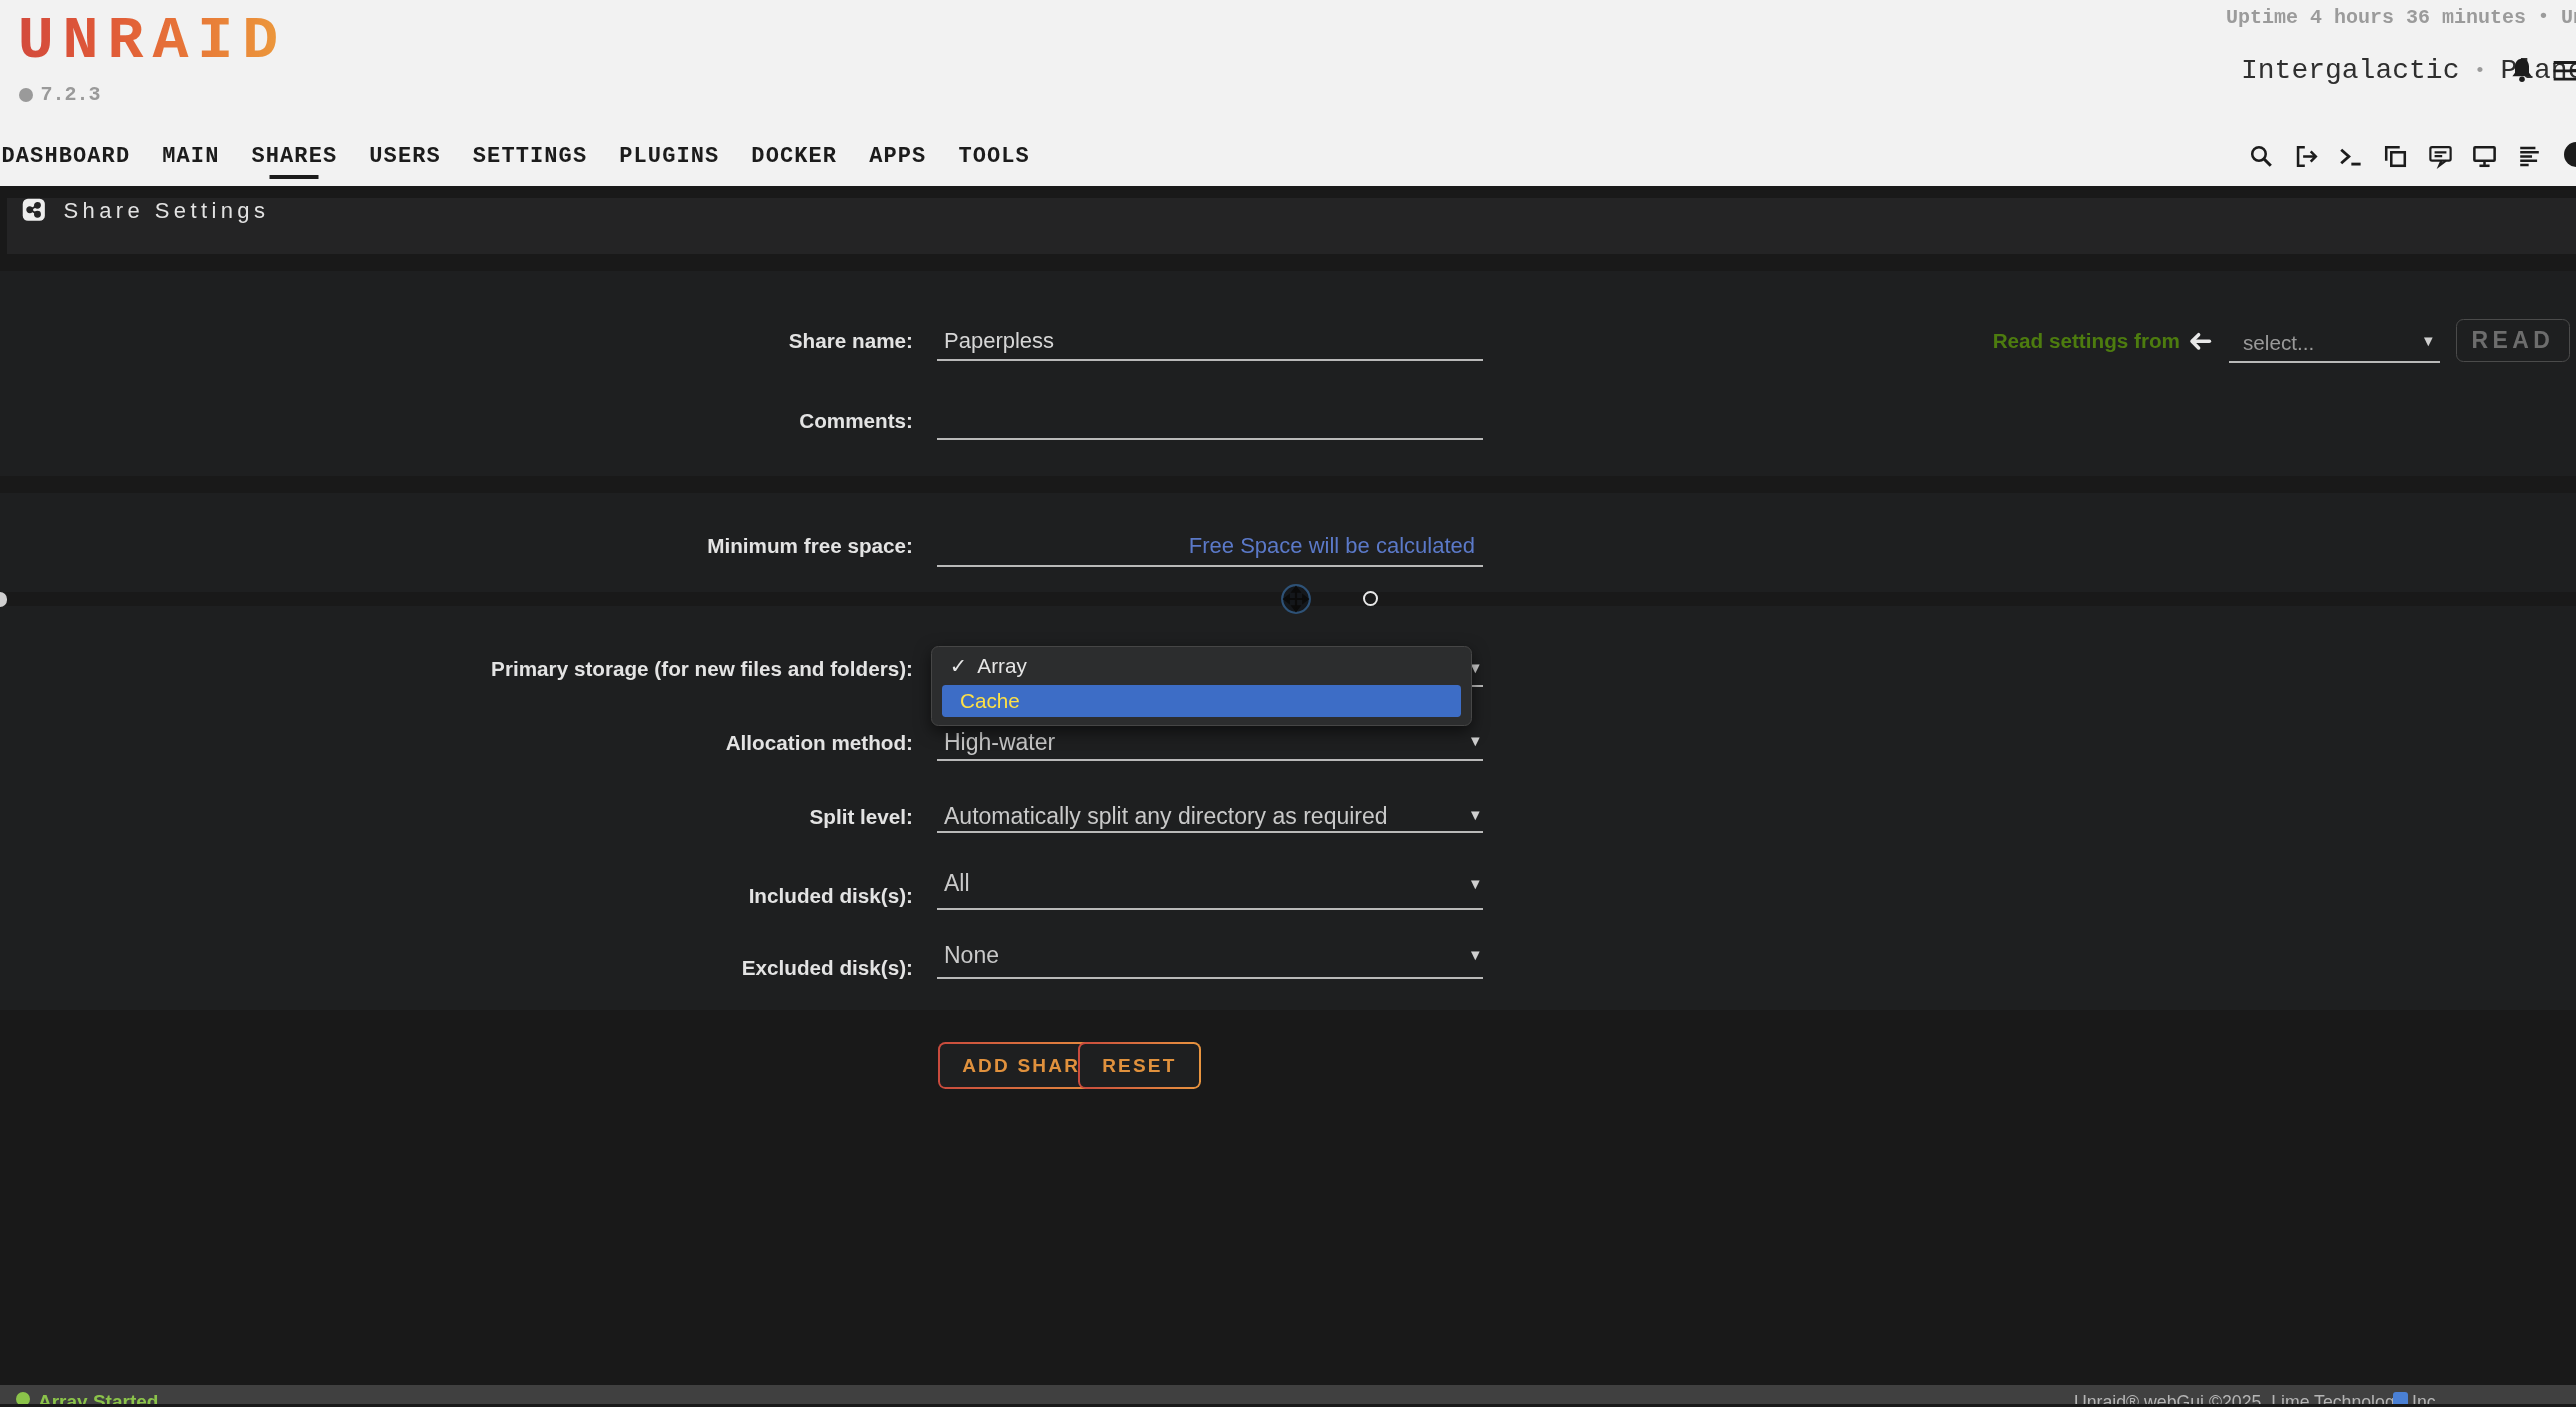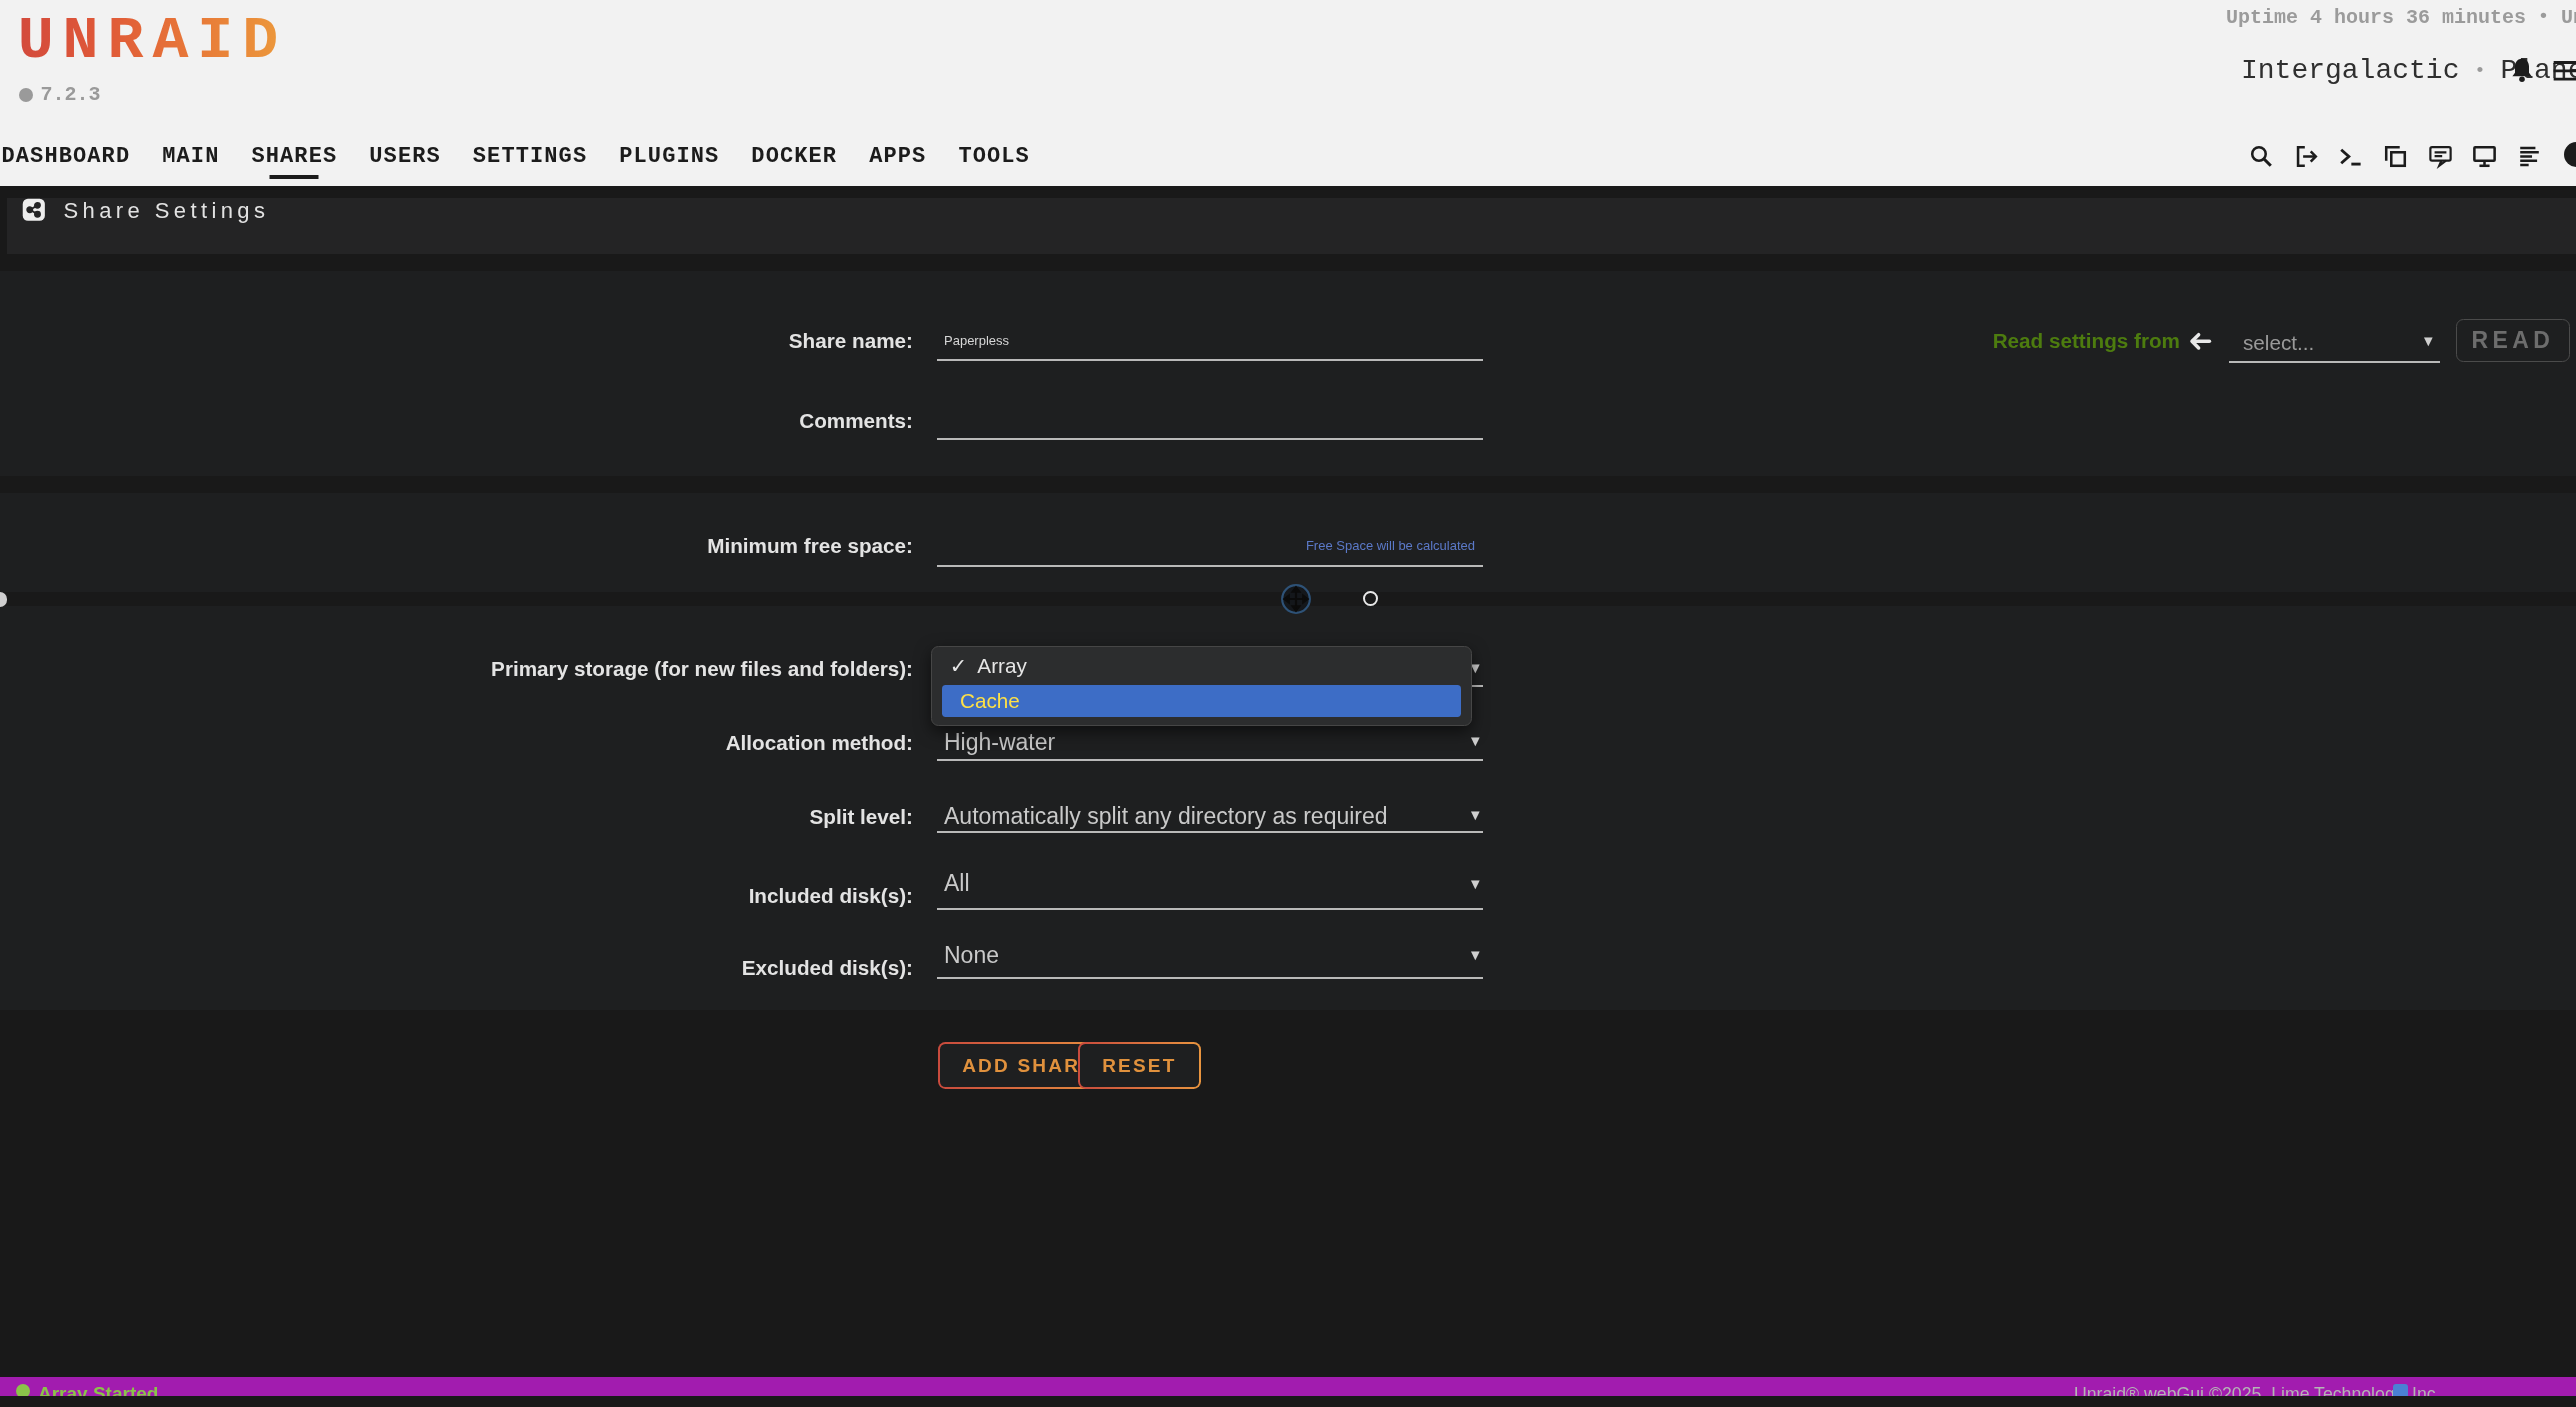--- a/index.html
+++ b/index.html
@@ -41,21 +41,21 @@
   .p1{top:271px;height:205px;}
   .p2{top:493px;height:99px;}
   .p3{top:606px;height:404px;}
   
   .lbl{position:absolute;right:1663px;color:#e3e3e3;font-size:20.7px;font-weight:700;
     white-space:nowrap;line-height:25px;}
   .val{position:absolute;left:944px;color:#c9c9c9;font-size:23px;white-space:nowrap;line-height:25px;}
   .ul{position:absolute;left:937px;width:546px;height:2.2px;background:#b9b9b9;}
   .caret{position:absolute;color:#cfcfcf;font-size:14.8px;cursor:pointer;}
   .field-input{position:absolute;left:944px;width:531px;background:transparent;border:none;outline:none;
-    color:#d6d6d6;font-size:13px;font-family:"Liberation Sans",sans-serif;padding:0;line-height:25px;}
+    color:#d6d6d6;font-size:22px;font-family:"Liberation Sans",sans-serif;padding:0;line-height:25px;}
   .minfree::placeholder{color:#5b79c8;opacity:1;}
   
   .rs-label{position:absolute;right:396px;top:328px;color:#4d7c0f;font-size:20.7px;font-weight:700;line-height:25px;white-space:nowrap;}
   .rs-arrow{position:absolute;left:2187px;top:328px;width:26.6px;height:26.6px;}
   .rs-select-val{position:absolute;left:2243px;top:330px;color:#9a9a9a;font-size:20.7px;line-height:25px;cursor:pointer;}
   .rs-caret{left:2421px;top:333px;}
   .rs-ul{position:absolute;left:2229px;top:361px;width:211px;height:2.2px;background:#b9b9b9;}
   .read-btn{position:absolute;left:2456px;top:319px;width:112px;height:41px;border:1.5px solid #4b4b4b;
     border-radius:7.4px;color:#6d6d6d;font-size:23px;font-weight:700;letter-spacing:4.4px;
     display:flex;align-items:center;justify-content:center;cursor:pointer;background:transparent;}
@@ -73,21 +73,21 @@
     font-size:19px;font-weight:700;letter-spacing:2.2px;display:flex;align-items:center;justify-content:center;
     padding:0 22px;box-sizing:border-box;white-space:nowrap;}
   .btn-add{left:938px;min-width:124px;}
   .btn-reset{left:1078px;min-width:118px;}
   
   .move-cursor{position:absolute;left:1280px;top:583px;width:32px;height:32px;}
   .click-ring{position:absolute;left:1363px;top:591px;width:14.8px;height:14.8px;border:2.2px solid #e8e8e8;
     border-radius:50%;box-sizing:border-box;}
   .edge-half{position:absolute;left:-7.4px;top:592px;width:14.8px;height:14.8px;border-radius:50%;background:#cfcfcf;}
   
-  .footer{position:absolute;left:0;bottom:12px;width:2576px;height:19px;background:#a21caf;overflow:hidden;}
+  .footer{position:absolute;left:0;bottom:4px;width:2576px;height:19px;background:#404040;overflow:hidden;}
   .f-green{position:absolute;left:38px;top:5.9px;color:#8bc34a;font-size:19px;font-weight:700;white-space:nowrap;}
   .f-gdot{position:absolute;left:16px;top:7.4px;width:14px;height:14px;border-radius:50%;background:#8bc34a;}
   .f-copy{position:absolute;left:2074px;top:7.4px;color:#b5b5b5;font-size:17.7px;white-space:nowrap;}
   .f-blue{position:absolute;left:2393px;top:7.4px;width:14.8px;height:14.8px;border-radius:3px;background:#4a80d4;cursor:pointer;}
 </style>
 </head>
 <body>
 
 <div class="screen">
 

